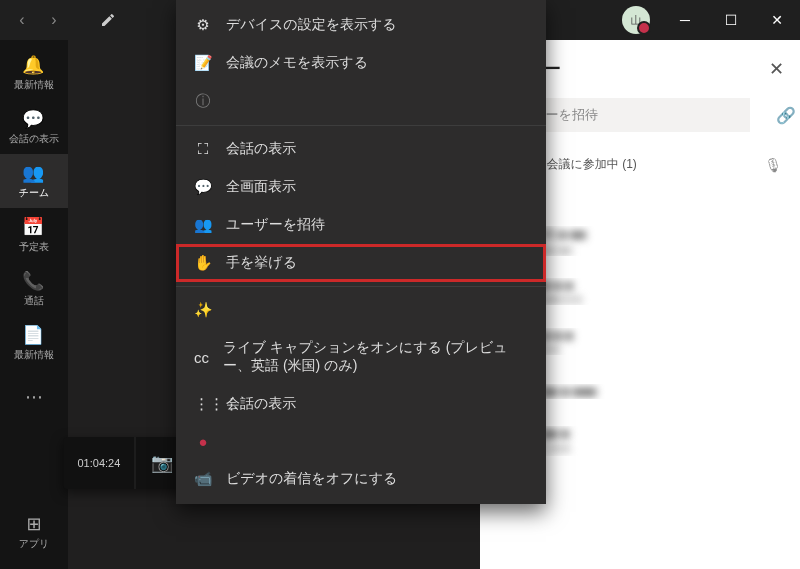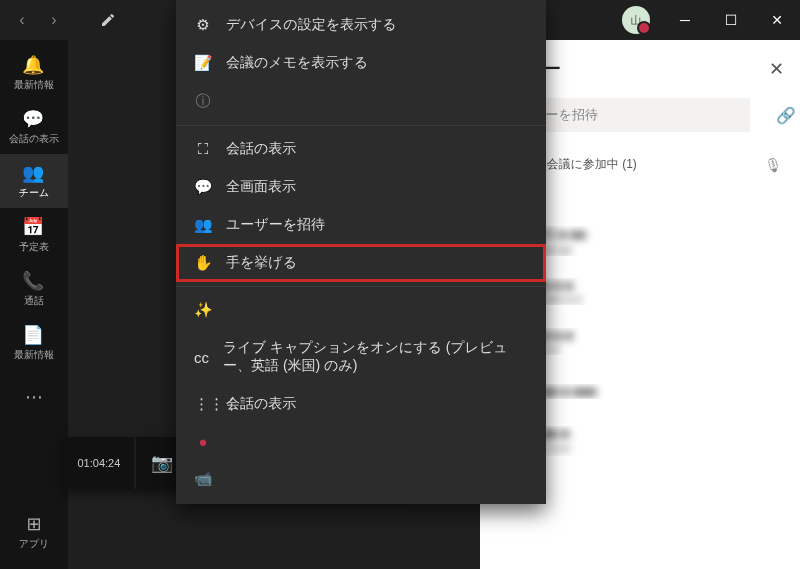--- a/index.html
+++ b/index.html
@@ -227,14 +227,15 @@
     </div>
     <div class="menu-item">
       <span class="mi-icon">⋮⋮⋮</span>
       <span>会話の表示</span>
     </div>
     <div class="menu-item">
       <span class="mi-icon"><span style="color:#c4314b">●</span></span>
     </div>
     <div class="menu-item">
       <span class="mi-icon">📹</span>
+      <span>ビデオの着信をオフにする</span>
     </div>
   </div>
 
 </body></html>

